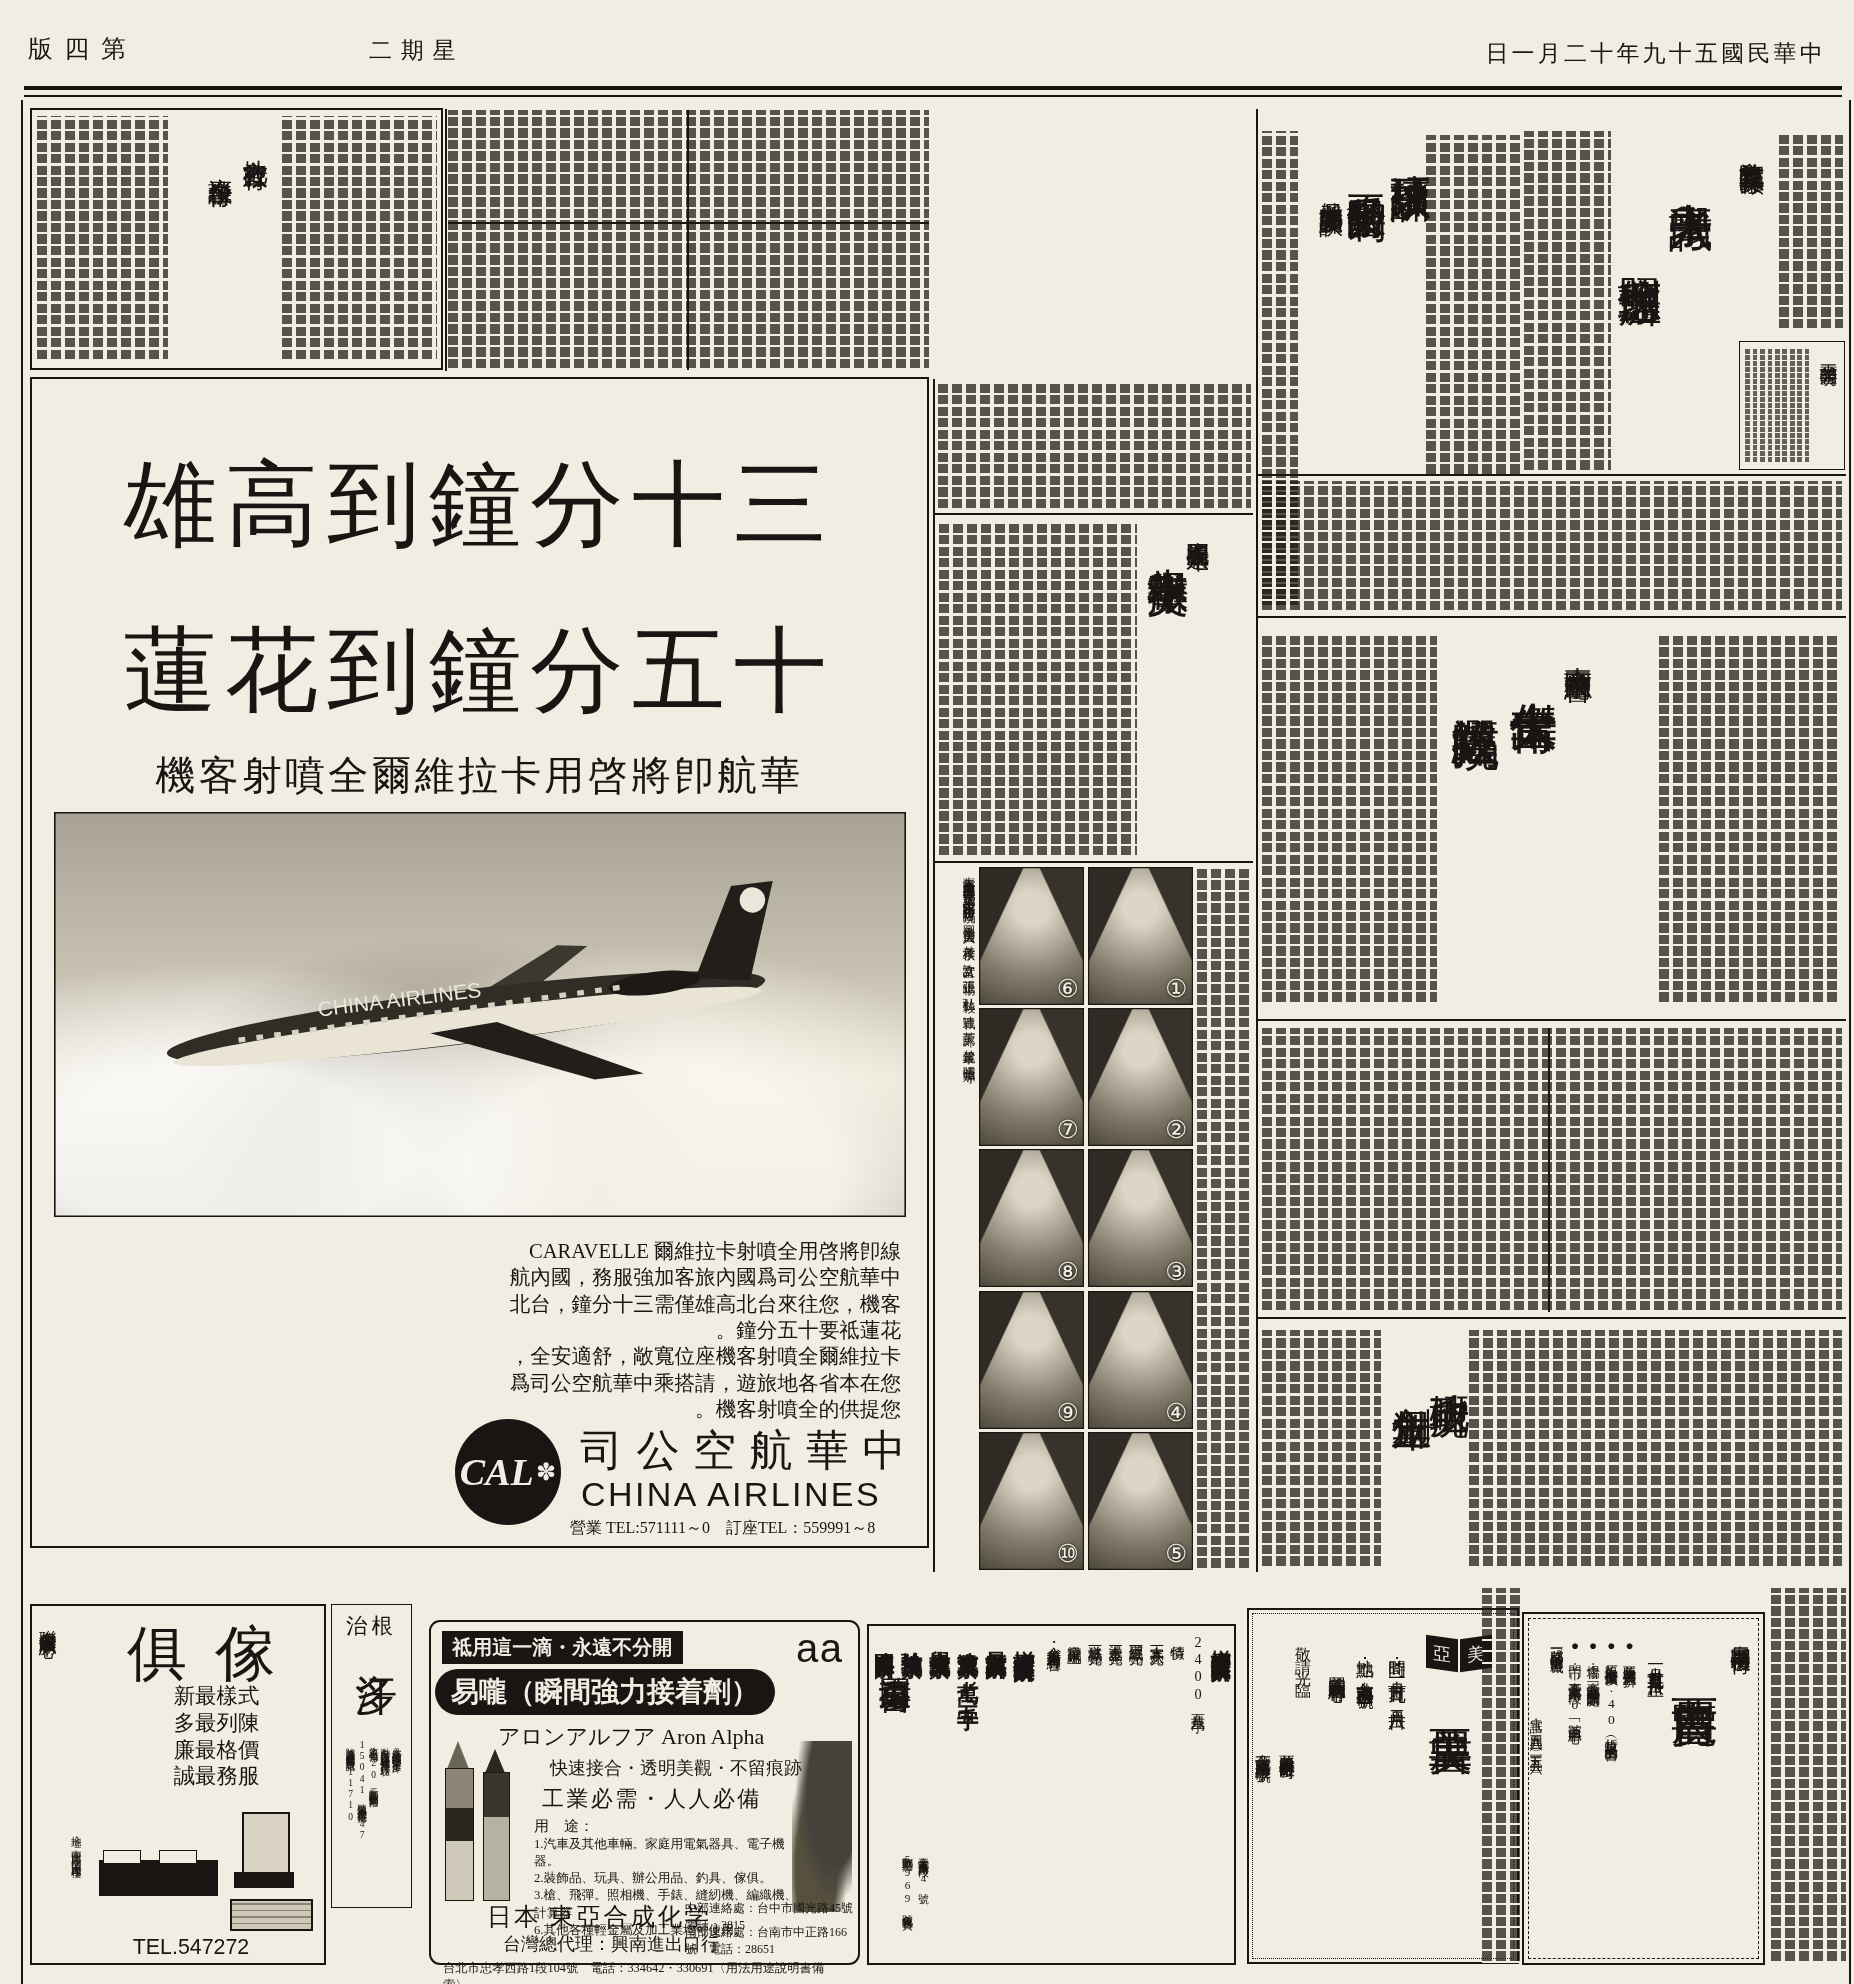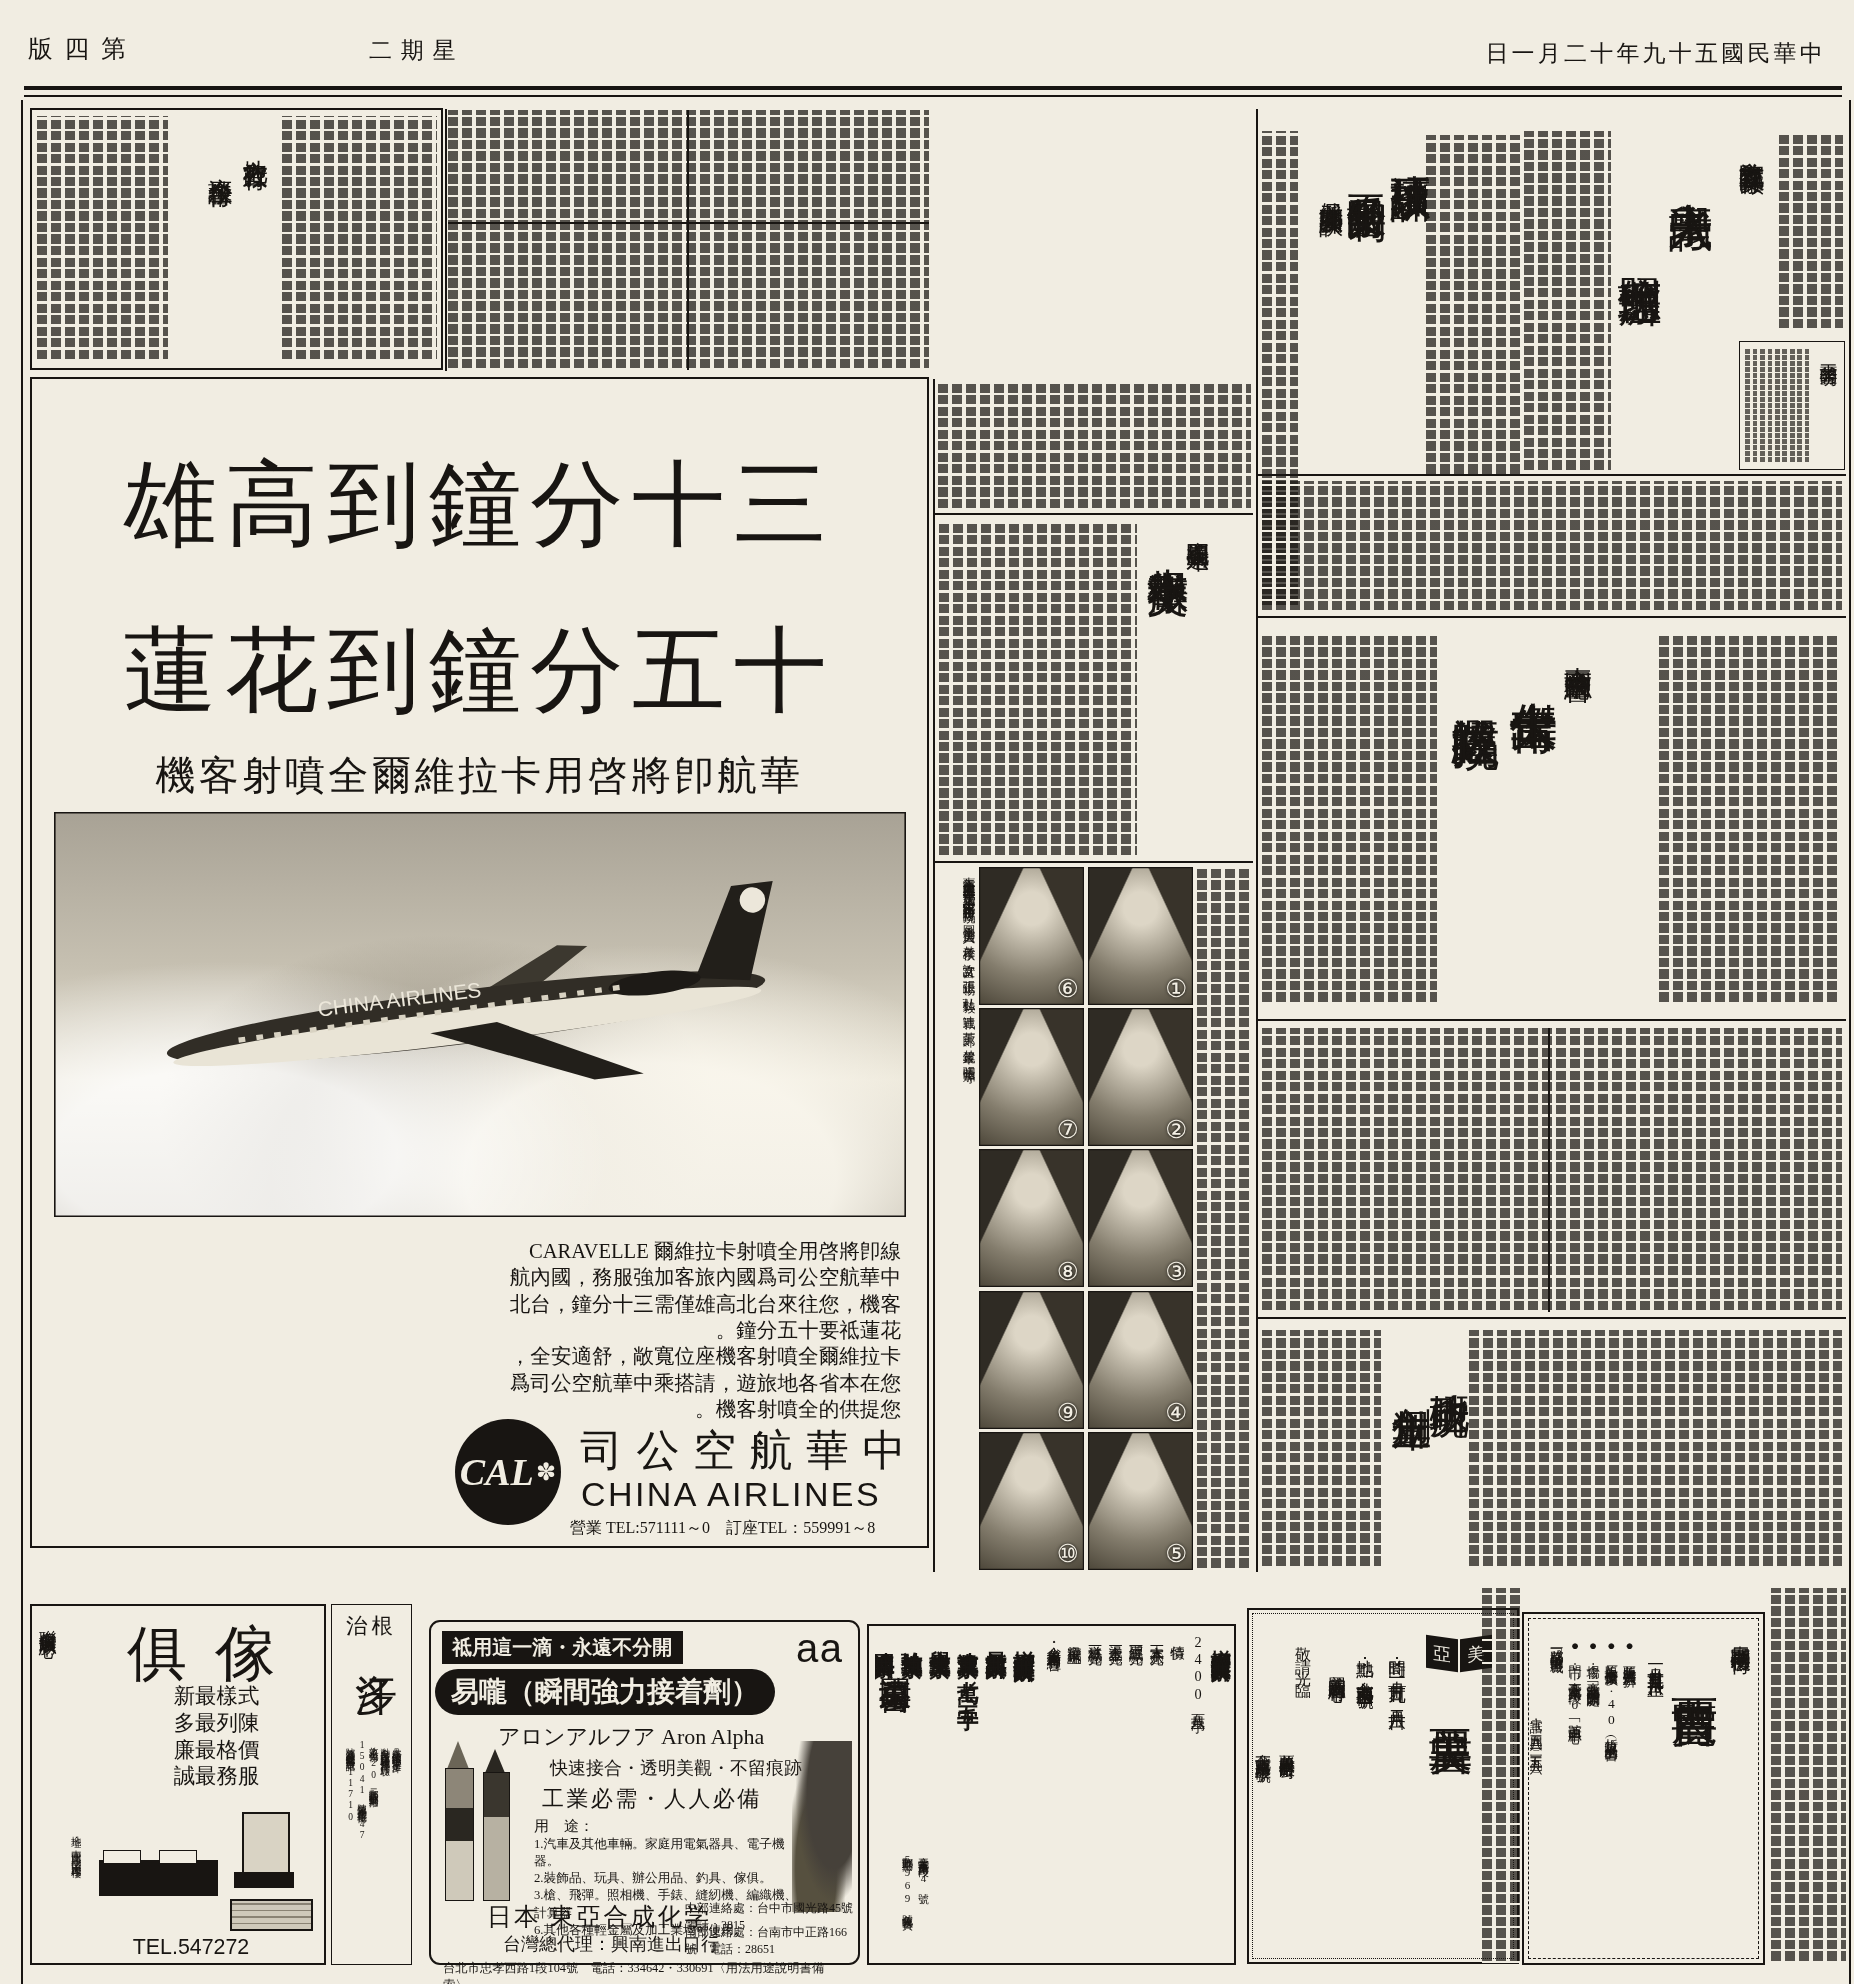--- a/index.html
+++ b/index.html
@@ -202,21 +202,21 @@
       <div class="abs" style="left:0;top:48px;width:119px;height:36px;background:#181512"></div>
       <div class="abs" style="left:4px;top:38px;width:36px;height:12px;background:#f1ede2;border:1.6px solid #181512"></div>
       <div class="abs" style="left:60px;top:38px;width:36px;height:12px;background:#f1ede2;border:1.6px solid #181512"></div>
       <div class="abs" style="left:143px;top:0;width:44px;height:60px;border:2.4px solid #181512;background:#d9d3c4"></div>
       <div class="abs" style="left:135px;top:60px;width:60px;height:16px;background:#181512"></div>
       <div class="abs" style="left:131px;top:87px;width:79px;height:28px;border:2px solid #181512;background:repeating-linear-gradient(0deg,#cfc9ba 0 4.8px,#8a8374 4.8px 6.4px)"></div>
     </div>
     <div class="abs b ctr sans" style="left:60px;top:329px;width:198px;font-size:21.4px">TEL.547272</div>
   </div>
 
-  <div class="abs box" style="left:331px;top:1604px;width:81px;height:361px;border-width:1.6px">
+  <div class="abs box" style="left:331px;top:1604px;width:81px;height:304px;border-width:1.6px">
     <div class="abs b ctr" style="left:0;top:6.4px;width:100%;font-size:21.4px;letter-spacing:4px">治根</div>
     <div class="abs v b" style="left:22px;top:36px;font-size:42px">多汗</div>
     <div class="abs" id="sweat-lines" style="left:3.2px;top:135px;width:75px;height:218px;display:flex;flex-direction:row-reverse;justify-content:center;gap:1.6px;overflow:hidden">
         <div class="v" style="font-size: 9.5px; height: 100%;">凡處汗疲倦怕風睡中盜汗手足多汗</div>
         <div class="v" style="font-size: 9.5px; height: 100%;">動全身出汗臨床經驗補氣止汗一付卽驗</div>
         <div class="v" style="font-size: 9.5px; height: 100%;">效乙付七天份120元郵購款交郵政劃撥</div>
         <div class="v" style="font-size: 9.5px; height: 100%;">15041號吳錦鴻戶北市通化街147</div>
         <div class="v" style="font-size: 9.5px; height: 100%;">號普濟堂參藥號國醫診所電話711710</div>
       </div>
   </div>

